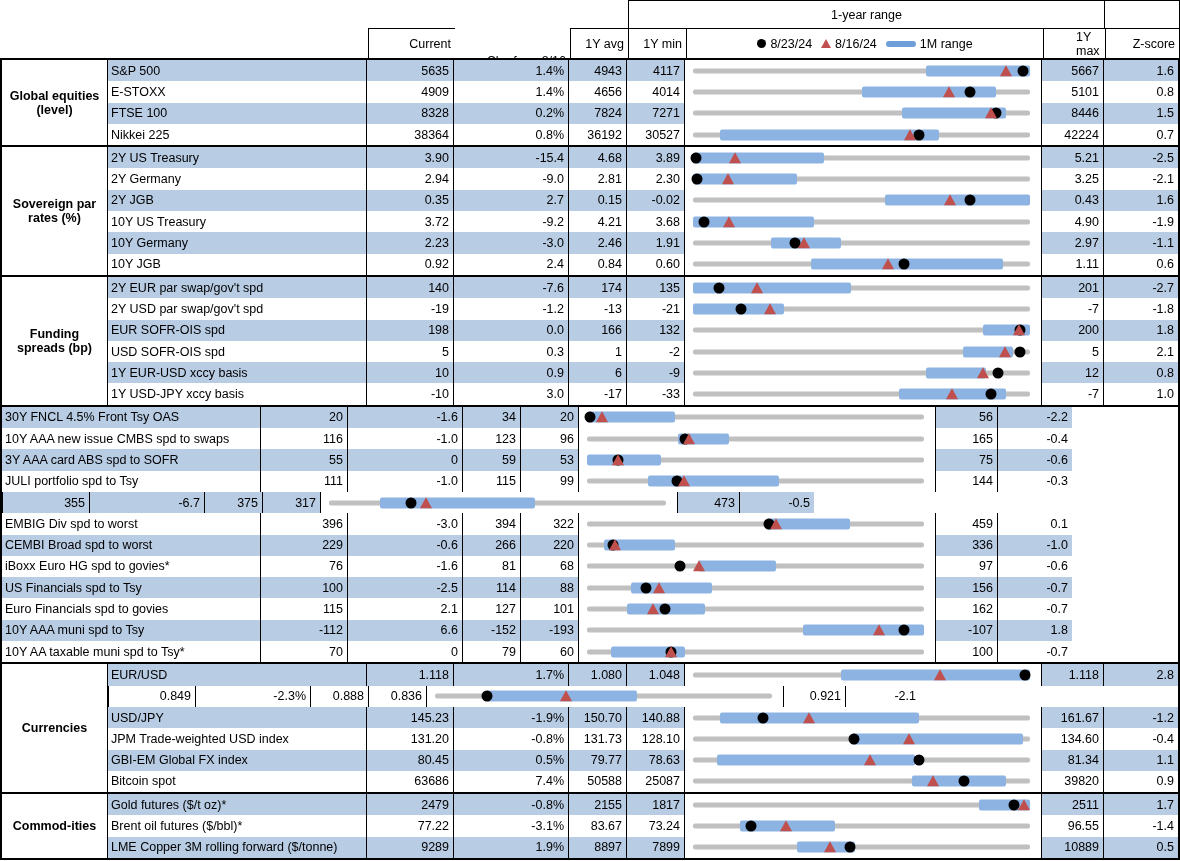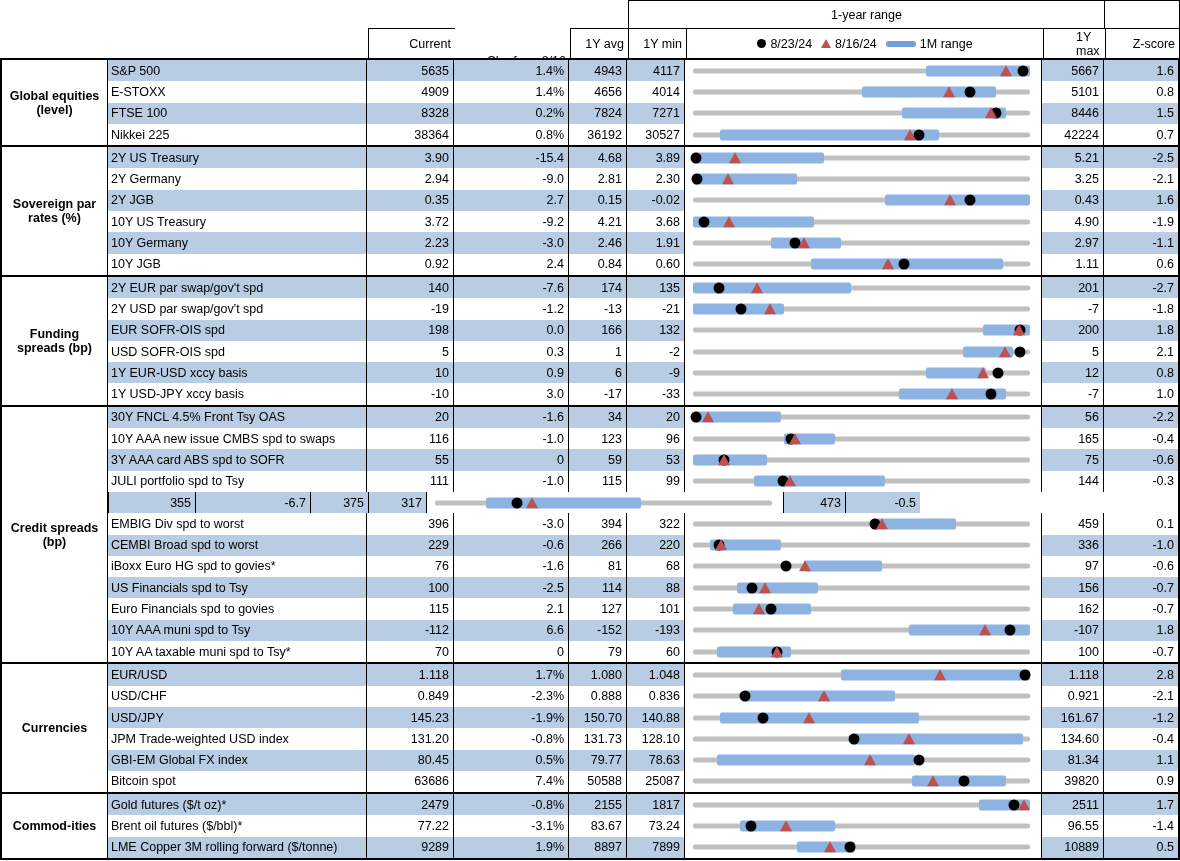--- a/index.html
+++ b/index.html
@@ -341,21 +341,20 @@
       <div class="bar1m" style="left: calc(61% - 3.59px); width: calc(32% - 6.08px);"></div>
       <div class="dotm" style="left: calc(88.5% - 8.815px);"></div>
       <div class="trim" style="left: calc(76.9% - 6.611px);"></div>
     </div>
     <div class="cell c-num c-max">-7</div>
     <div class="cell c-num c-z">1.0</div>
   </div>
         </div>
   </div>
       <div class="section">
-    <div class="cat">Credit spreads (bp)</div>
     <div class="rows">
           <div class="row stripe">
     <div class="cell c-name">30Y FNCL 4.5% Front Tsy OAS</div>
     <div class="cell c-num c-cur">20</div>
     <div class="cell c-num c-chg">-1.6</div>
     <div class="cell c-num c-avg">34</div>
     <div class="cell c-num c-min">20</div>
     <div class="cell c-chart">
       <div class="track"></div>
       <div class="bar1m" style="left: calc(0% + 8px); width: calc(26% - 4.94px);"></div>
@@ -543,21 +542,20 @@
     <div class="cell c-chart">
       <div class="track"></div>
       <div class="bar1m" style="left: calc(44% - 0.36px); width: calc(56% - 10.64px);"></div>
       <div class="dotm" style="left: calc(98.5% - 10.715px);"></div>
       <div class="trim" style="left: calc(73.3% - 5.927px);"></div>
     </div>
     <div class="cell c-num c-max">1.118</div>
     <div class="cell c-num c-z">2.8</div>
   </div>
           <div class="row">
-    <div class="cell c-name">USD/CHF</div>
     <div class="cell c-num c-cur">0.849</div>
     <div class="cell c-num c-chg">-2.3%</div>
     <div class="cell c-num c-avg">0.888</div>
     <div class="cell c-num c-min">0.836</div>
     <div class="cell c-chart">
       <div class="track"></div>
       <div class="bar1m" style="left: calc(15% + 5.15px); width: calc(45% - 8.55px);"></div>
       <div class="dotm" style="left: calc(15.3% + 5.093px);"></div>
       <div class="trim" style="left: calc(38.8% + 0.628px);"></div>
     </div>

